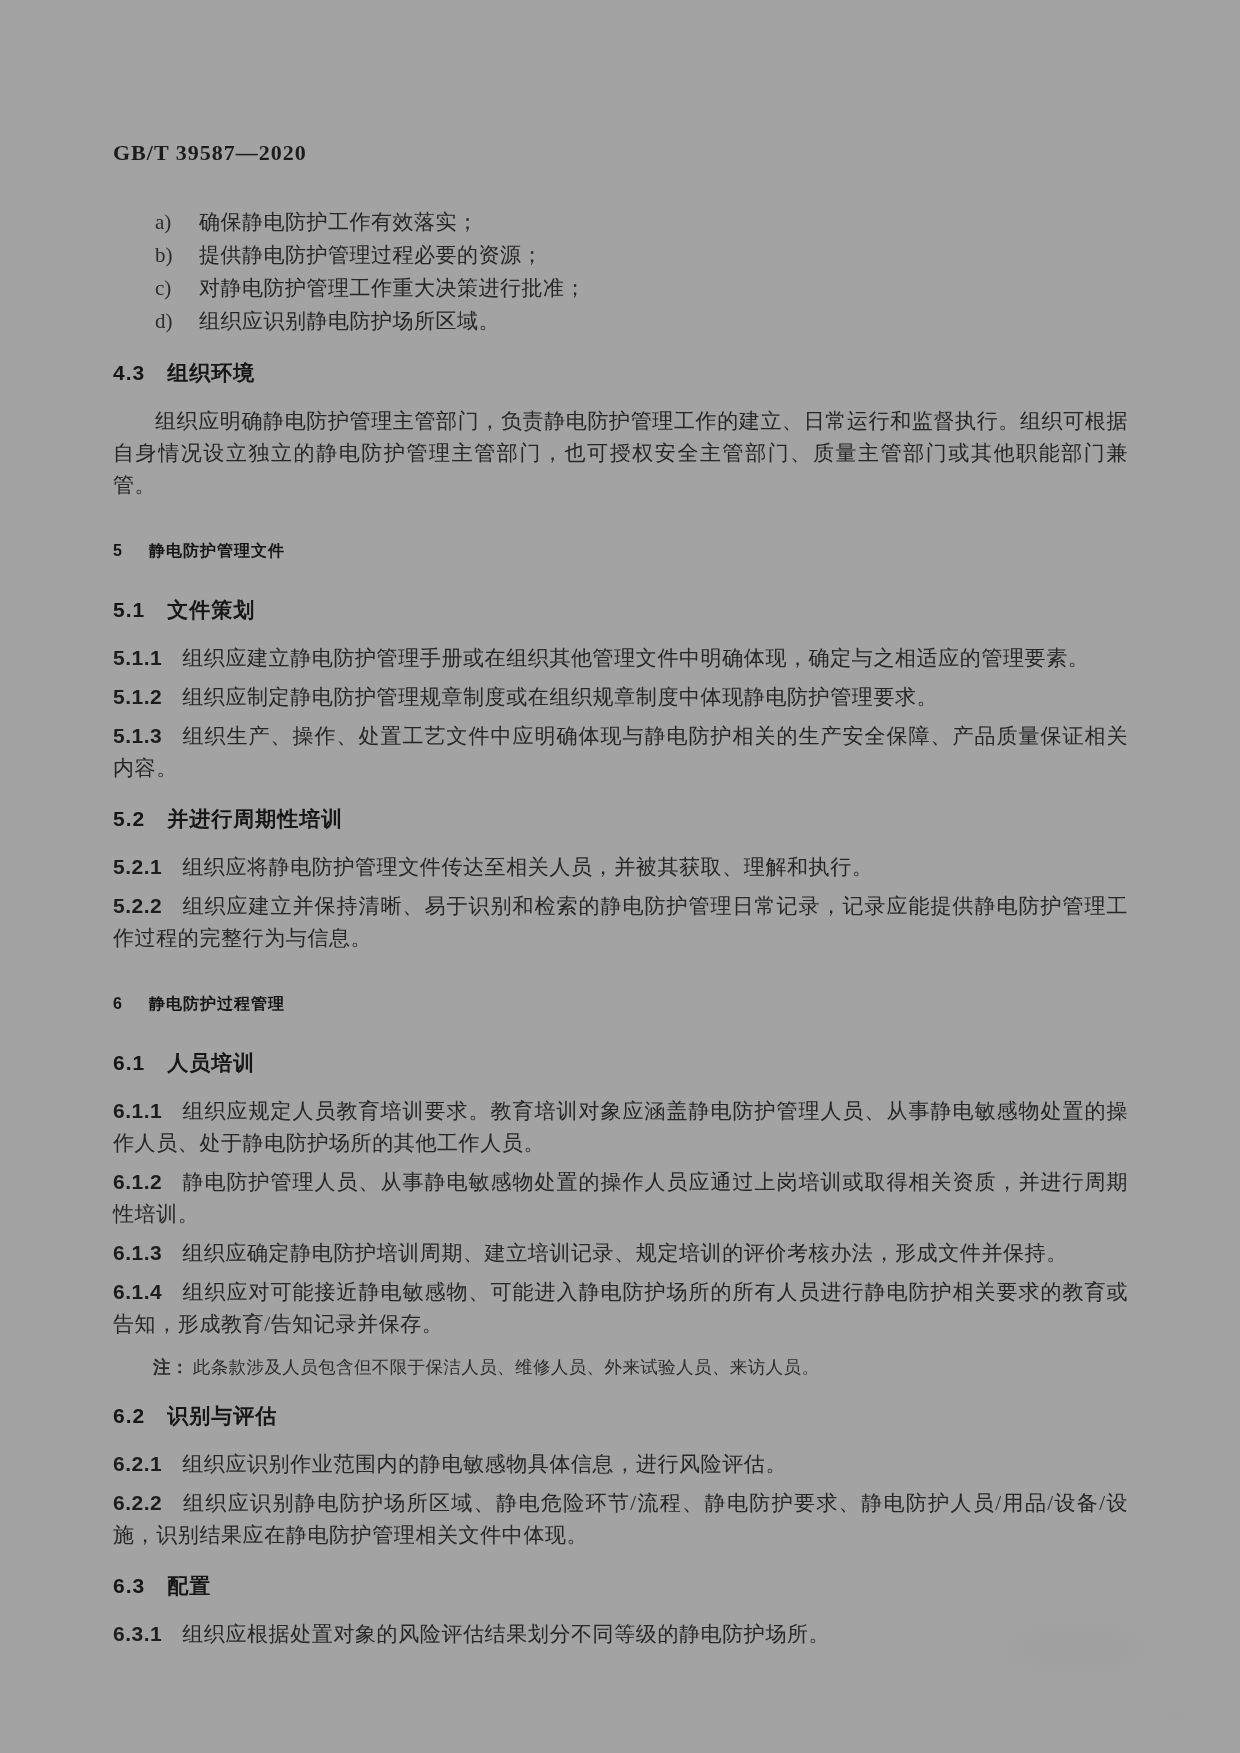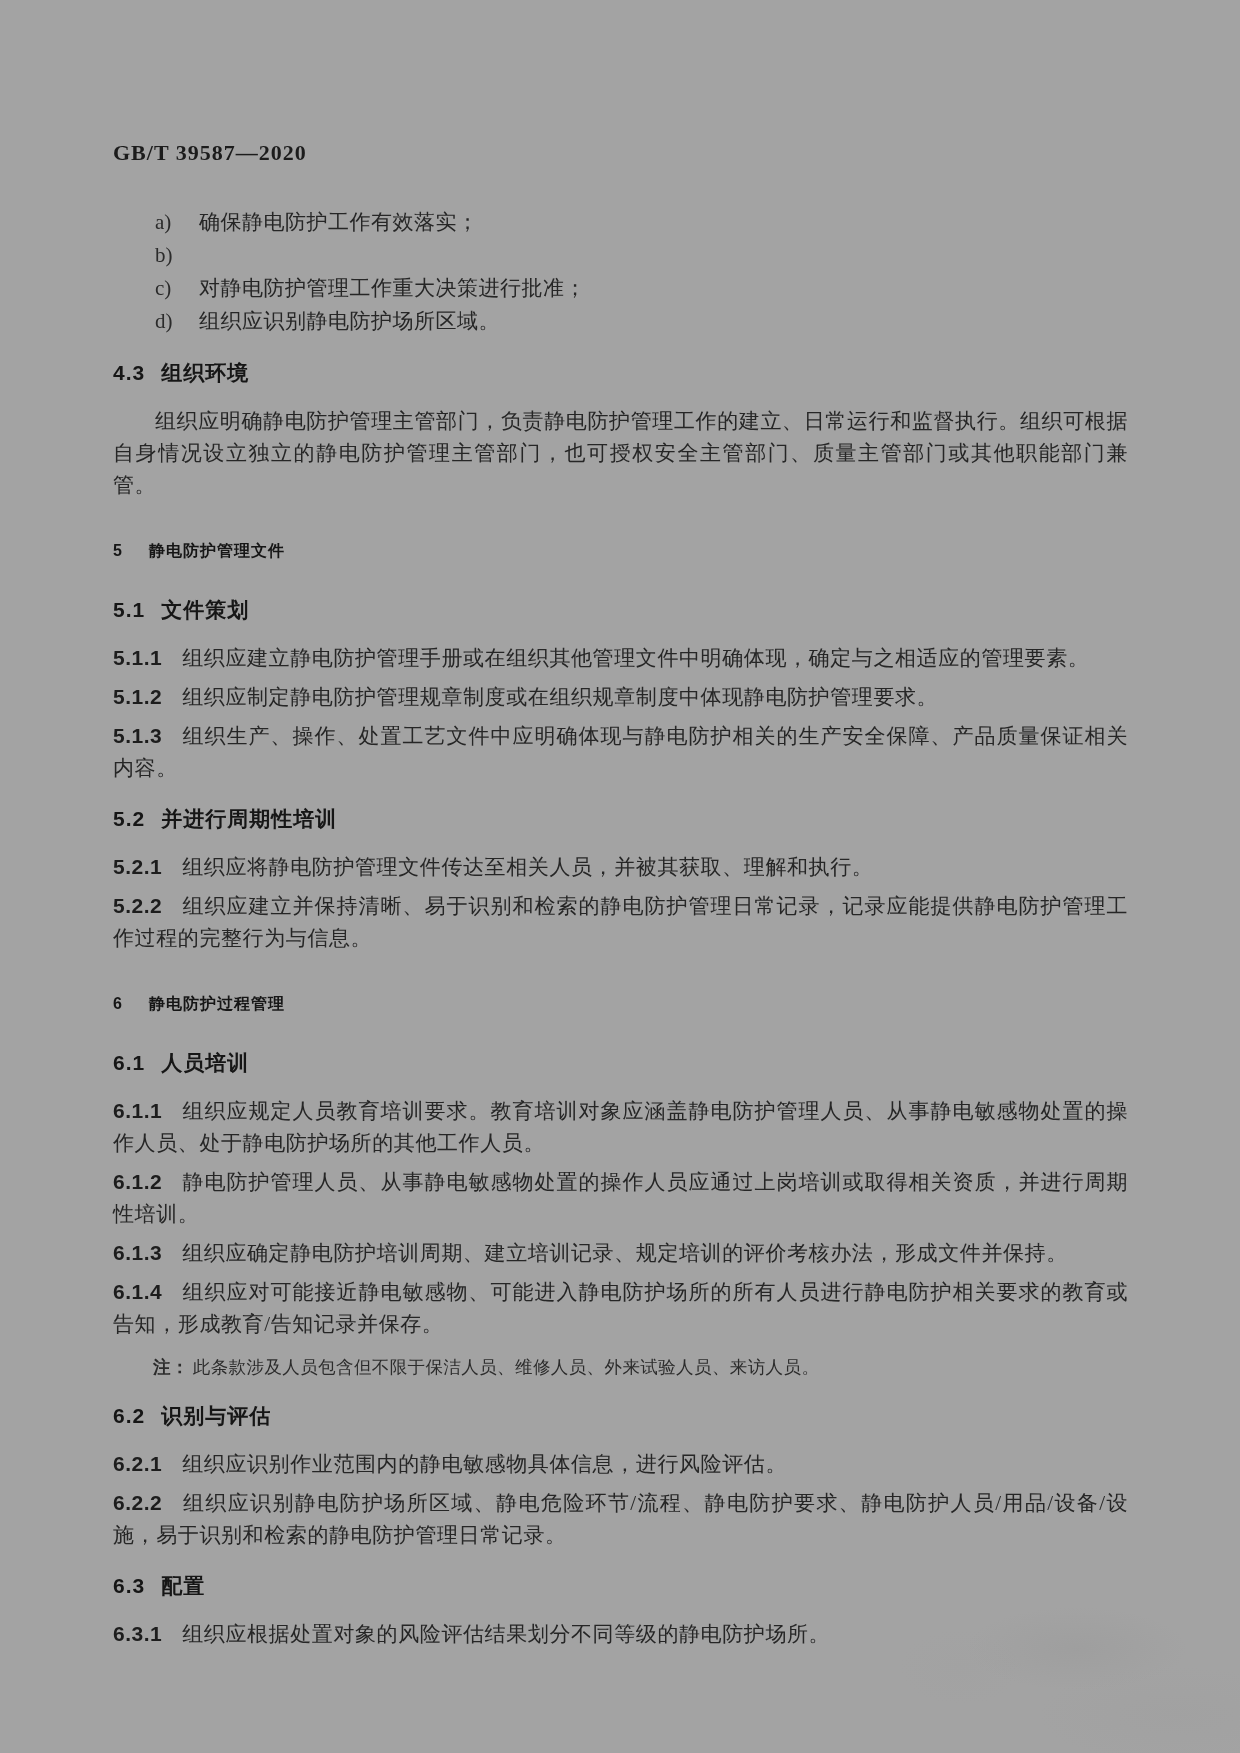--- a/index.html
+++ b/index.html
@@ -54,21 +54,21 @@
   }
   .chap-heading{
     font-family:"Liberation Sans","DejaVu Sans",sans-serif;
     font-weight:bold;
     font-size:16px;
     color:#161616;
     margin:34px 0 27px 0;
     line-height:32px;
     letter-spacing:1px;
   }
-  .sec-num,.chap-num{margin-right:16px;}
+  .sec-num,.chap-num{margin-right:22px;}
   .chap-num{margin-right:26px;}
   .body-para{
     font-size:21px;
     line-height:32px;
     text-align:justify;
     text-indent:2em;
     margin:0 0 0 0;
     letter-spacing:0.6px;
     color:#262626;
   }
@@ -104,20 +104,21 @@
 
   <div class="doc-number">GB/T 39587—2020</div>
 
   <div class="intro-list">
     <div class="list-row">
       <span class="list-marker">a)</span>
       <span class="list-text">确保静电防护工作有效落实；</span>
     </div>
     <div class="list-row">
       <span class="list-marker">b)</span>
+      <span class="list-text">提供静电防护管理过程必要的资源；</span>
     </div>
     <div class="list-row">
       <span class="list-marker">c)</span>
       <span class="list-text">对静电防护管理工作重大决策进行批准；</span>
     </div>
     <div class="list-row">
       <span class="list-marker">d)</span>
       <span class="list-text">组织应识别静电防护场所区域。</span>
     </div>
   </div>
@@ -177,21 +178,21 @@
     <span class="note-label">注：</span><span>此条款涉及人员包含但不限于保洁人员、维修人员、外来试验人员、来访人员。</span>
   </div>
 
   <div class="sec-heading">
     <span class="sec-num">6.2</span><span>识别与评估</span>
   </div>
   <p class="clause">
     <span class="clause-num">6.2.1</span><span>组织应识别作业范围内的静电敏感物具体信息，进行风险评估。</span>
   </p>
   <p class="clause">
-    <span class="clause-num">6.2.2</span><span>组织应识别静电防护场所区域、静电危险环节/流程、静电防护要求、静电防护人员/用品/设备/设施，易于识别和检索的静电防护管理日常记录。</span>
+    <span class="clause-num">6.2.2</span><span>组织应识别静电防护场所区域、静电危险环节/流程、静电防护要求、静电防护人员/用品/设备/设施，识别结果应在静电防护管理相关文件中体现。</span>
   </p>
 
   <div class="sec-heading">
     <span class="sec-num">6.3</span><span>配置</span>
   </div>
   <p class="clause">
     <span class="clause-num">6.3.1</span><span>组织应根据处置对象的风险评估结果划分不同等级的静电防护场所。</span>
   </p>
 
   <div class="smudge"></div>

